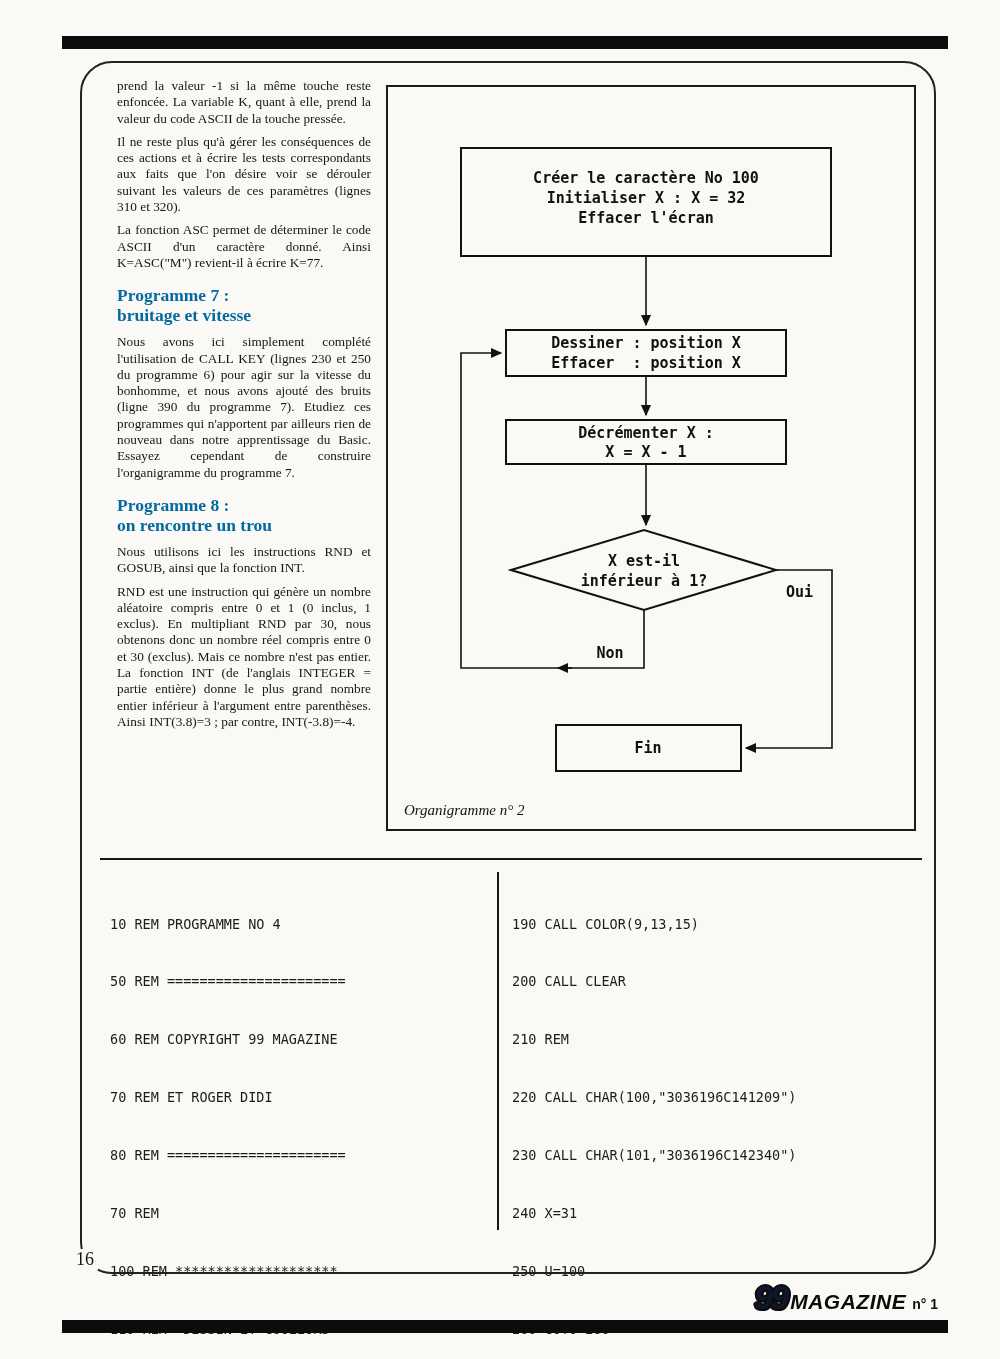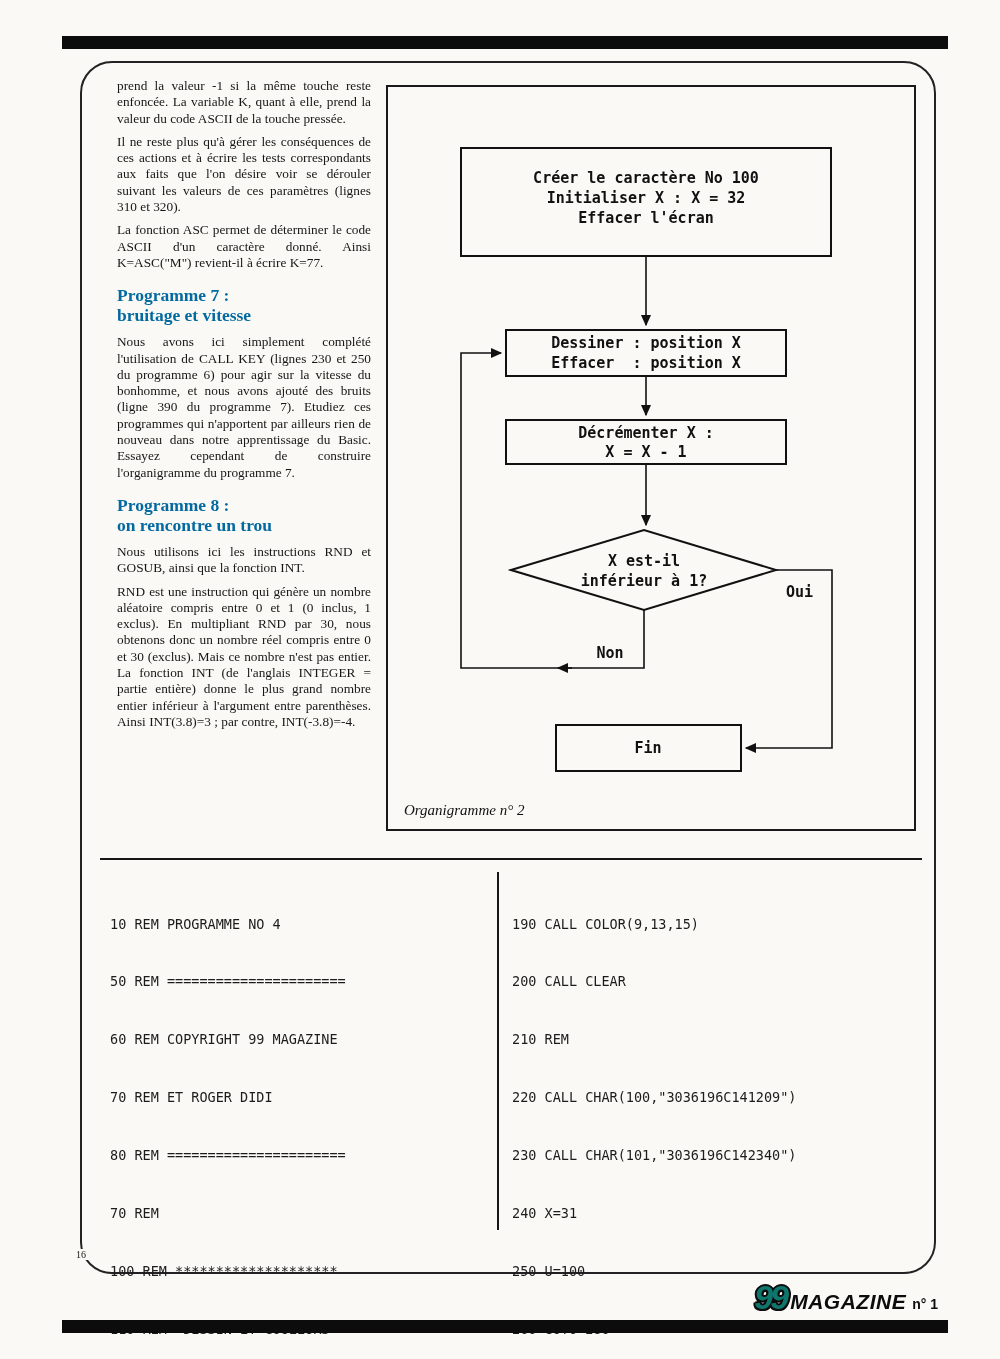--- a/index.html
+++ b/index.html
@@ -39,29 +39,29 @@
   }
   .rule { position:absolute; left:100px; top:858px; width:822px; height:2px; background:#161616; }
   
   .code {
     position:absolute; font-family:"DejaVu Sans Mono", monospace;
     font-size:13.5px; line-height:19.3px; white-space:pre; color:#1c1c1c;
   }
   .code-left  { left:110px; top:876px; width:384px; }
   .code-right { left:512px; top:876px; width:414px; }
   .code-divider { position:absolute; left:497px; top:872px; width:2px; height:358px; background:#161616; }
-  .page-num { position:absolute; left:72px; top:1249px; font-size:10px; background:#faf9f5; padding:0 4px; }
+  .page-num { position:absolute; left:72px; top:1249px; font-size:18px; background:#faf9f5; padding:0 4px; }
   
   .footer {
     position:absolute; right:62px; top:1278px; display:flex; align-items:baseline;
     font-family:"Liberation Sans", sans-serif; color:#0c0c0c;
   }
   .logo-99 {
     font-size:34px; font-weight:bold; font-style:italic; letter-spacing:-3px;
-    color:#0f766e; margin-right:4px;
+    color:#0f172a; margin-right:4px;
     text-shadow:-2px 0 #0c0c0c, 2px 0 #0c0c0c, 0 -2px #0c0c0c, 0 2px #0c0c0c,
                 -1.5px -1.5px #0c0c0c, 1.5px 1.5px #0c0c0c,
                 -1.5px 1.5px #0c0c0c, 1.5px -1.5px #0c0c0c;
   }
   .logo-mag { font-size:21px; font-weight:bold; font-style:italic; letter-spacing:0.5px; }
   .logo-issue { font-size:14px; font-weight:bold; margin-left:6px; }
 </style>
 </head>
 <body>
 

